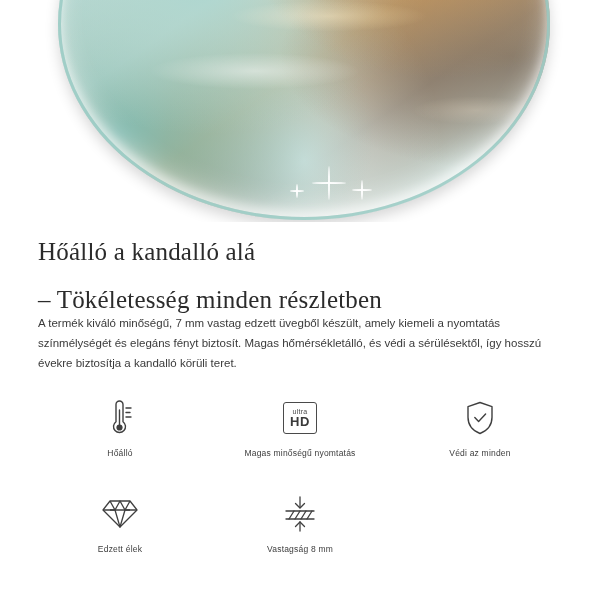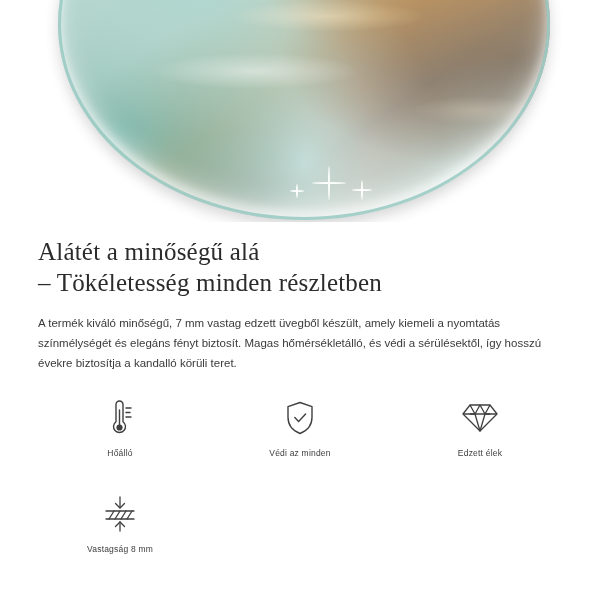--- a/index.html
+++ b/index.html
@@ -86,21 +86,21 @@
     left: 38px;
     top: 236px;
     width: 520px;
     font-family: "Liberation Serif", serif;
     font-size: 25px;
     line-height: 31px;
     color: #2b2b2b;
     font-weight: 400;
     letter-spacing: 0.2px;
   }
-  .headline .line2 { display: block; }
+  .headline .line2 { display: block; margin-top: 17px; }
 
   .body-copy {
     position: absolute;
     left: 38px;
     top: 313px;
     width: 520px;
     font-size: 11.5px;
     line-height: 20px;
     color: #3a3a3a;
   }
@@ -152,40 +152,49 @@
 
   <div class="hero">
     <div class="board"></div>
     <div class="board-rim"></div>
     <span class="sparkle sp1"></span>
     <span class="sparkle sp2"></span>
     <span class="sparkle sp3"></span>
   </div>
 
   <h1 class="headline">
-    <span>Alátét a minőségű alá</span>
+    <span>Hőálló a kandalló alá</span>
     <span class="line2">– Tökéletesség minden részletben</span>
   </h1>
 
   <p class="body-copy">A termék kiváló minőségű, 7 mm vastag edzett üvegből készült, amely kiemeli a nyomtatás színmélységét és elegáns fényt biztosít. Magas hőmérsékletálló, és védi a sérülésektől, így hosszú évekre biztosítja a kandalló körüli teret.</p>
 
   <div class="features">
 
     <div class="feature">
       <span class="glyph">
         <svg width="30" height="38" viewBox="0 0 30 38" fill="none" stroke="#3f3f3f" stroke-width="1.4" stroke-linecap="round">
           <path d="M11 5.5a3.5 3.5 0 0 1 7 0v17.2a6 6 0 1 1-7 0z"></path>
           <circle cx="14.5" cy="28.5" r="3.1" fill="#3f3f3f" stroke="none"></circle>
           <path d="M14.5 26.5V11"></path>
           <path d="M21 9h5M21 13.5h4M21 18h5"></path>
         </svg>
       </span>
       <span class="caption">Hőálló</span>
     </div>
 
+    <div class="feature">
+      <span class="glyph">
+        <span class="hd-badge">
+          <span class="u">ultra</span>
+          <span class="hd">HD</span>
+        </span>
+      </span>
+      <span class="caption">Magas minőségű nyomtatás</span>
+    </div>
 
     <div class="feature">
       <span class="glyph">
         <svg width="32" height="38" viewBox="0 0 32 38" fill="none" stroke="#3f3f3f" stroke-width="1.4" stroke-linejoin="round">
           <path d="M16 3.5l12 4.2v10.5c0 8.2-5.2 13.6-12 16.3C9.2 31.8 4 26.4 4 18.2V7.7z"></path>
           <path d="M10.8 18.6l3.8 3.9 7-7.4" stroke-linecap="round"></path>
         </svg>
       </span>
       <span class="caption">Védi az minden</span>
     </div>

